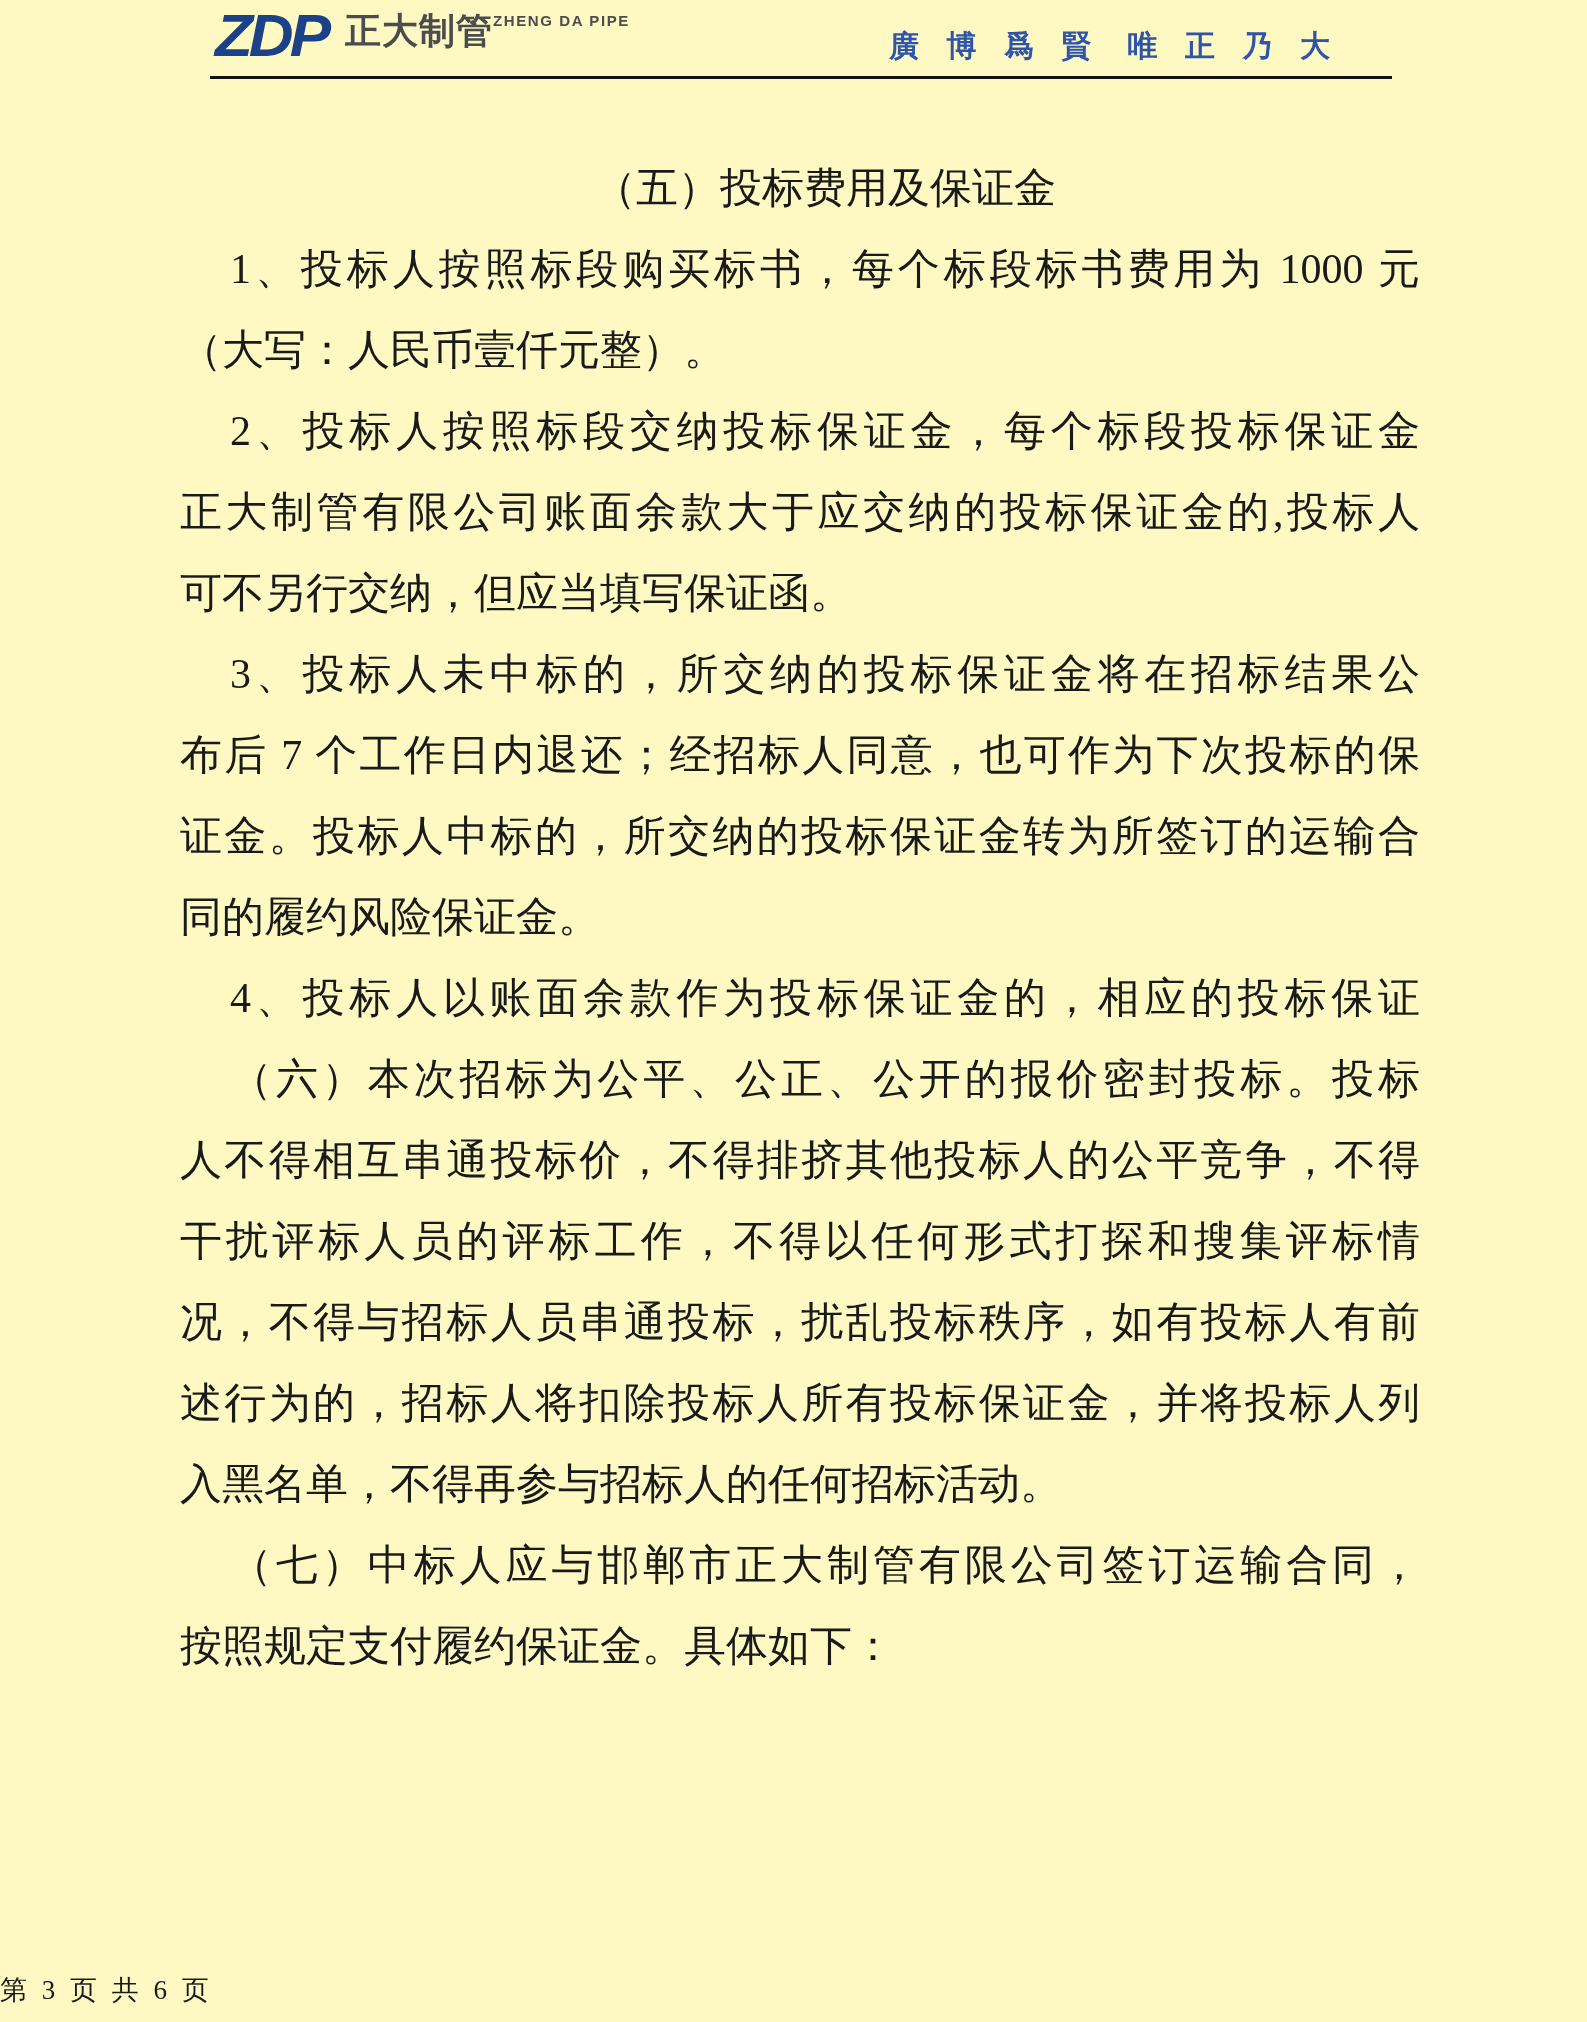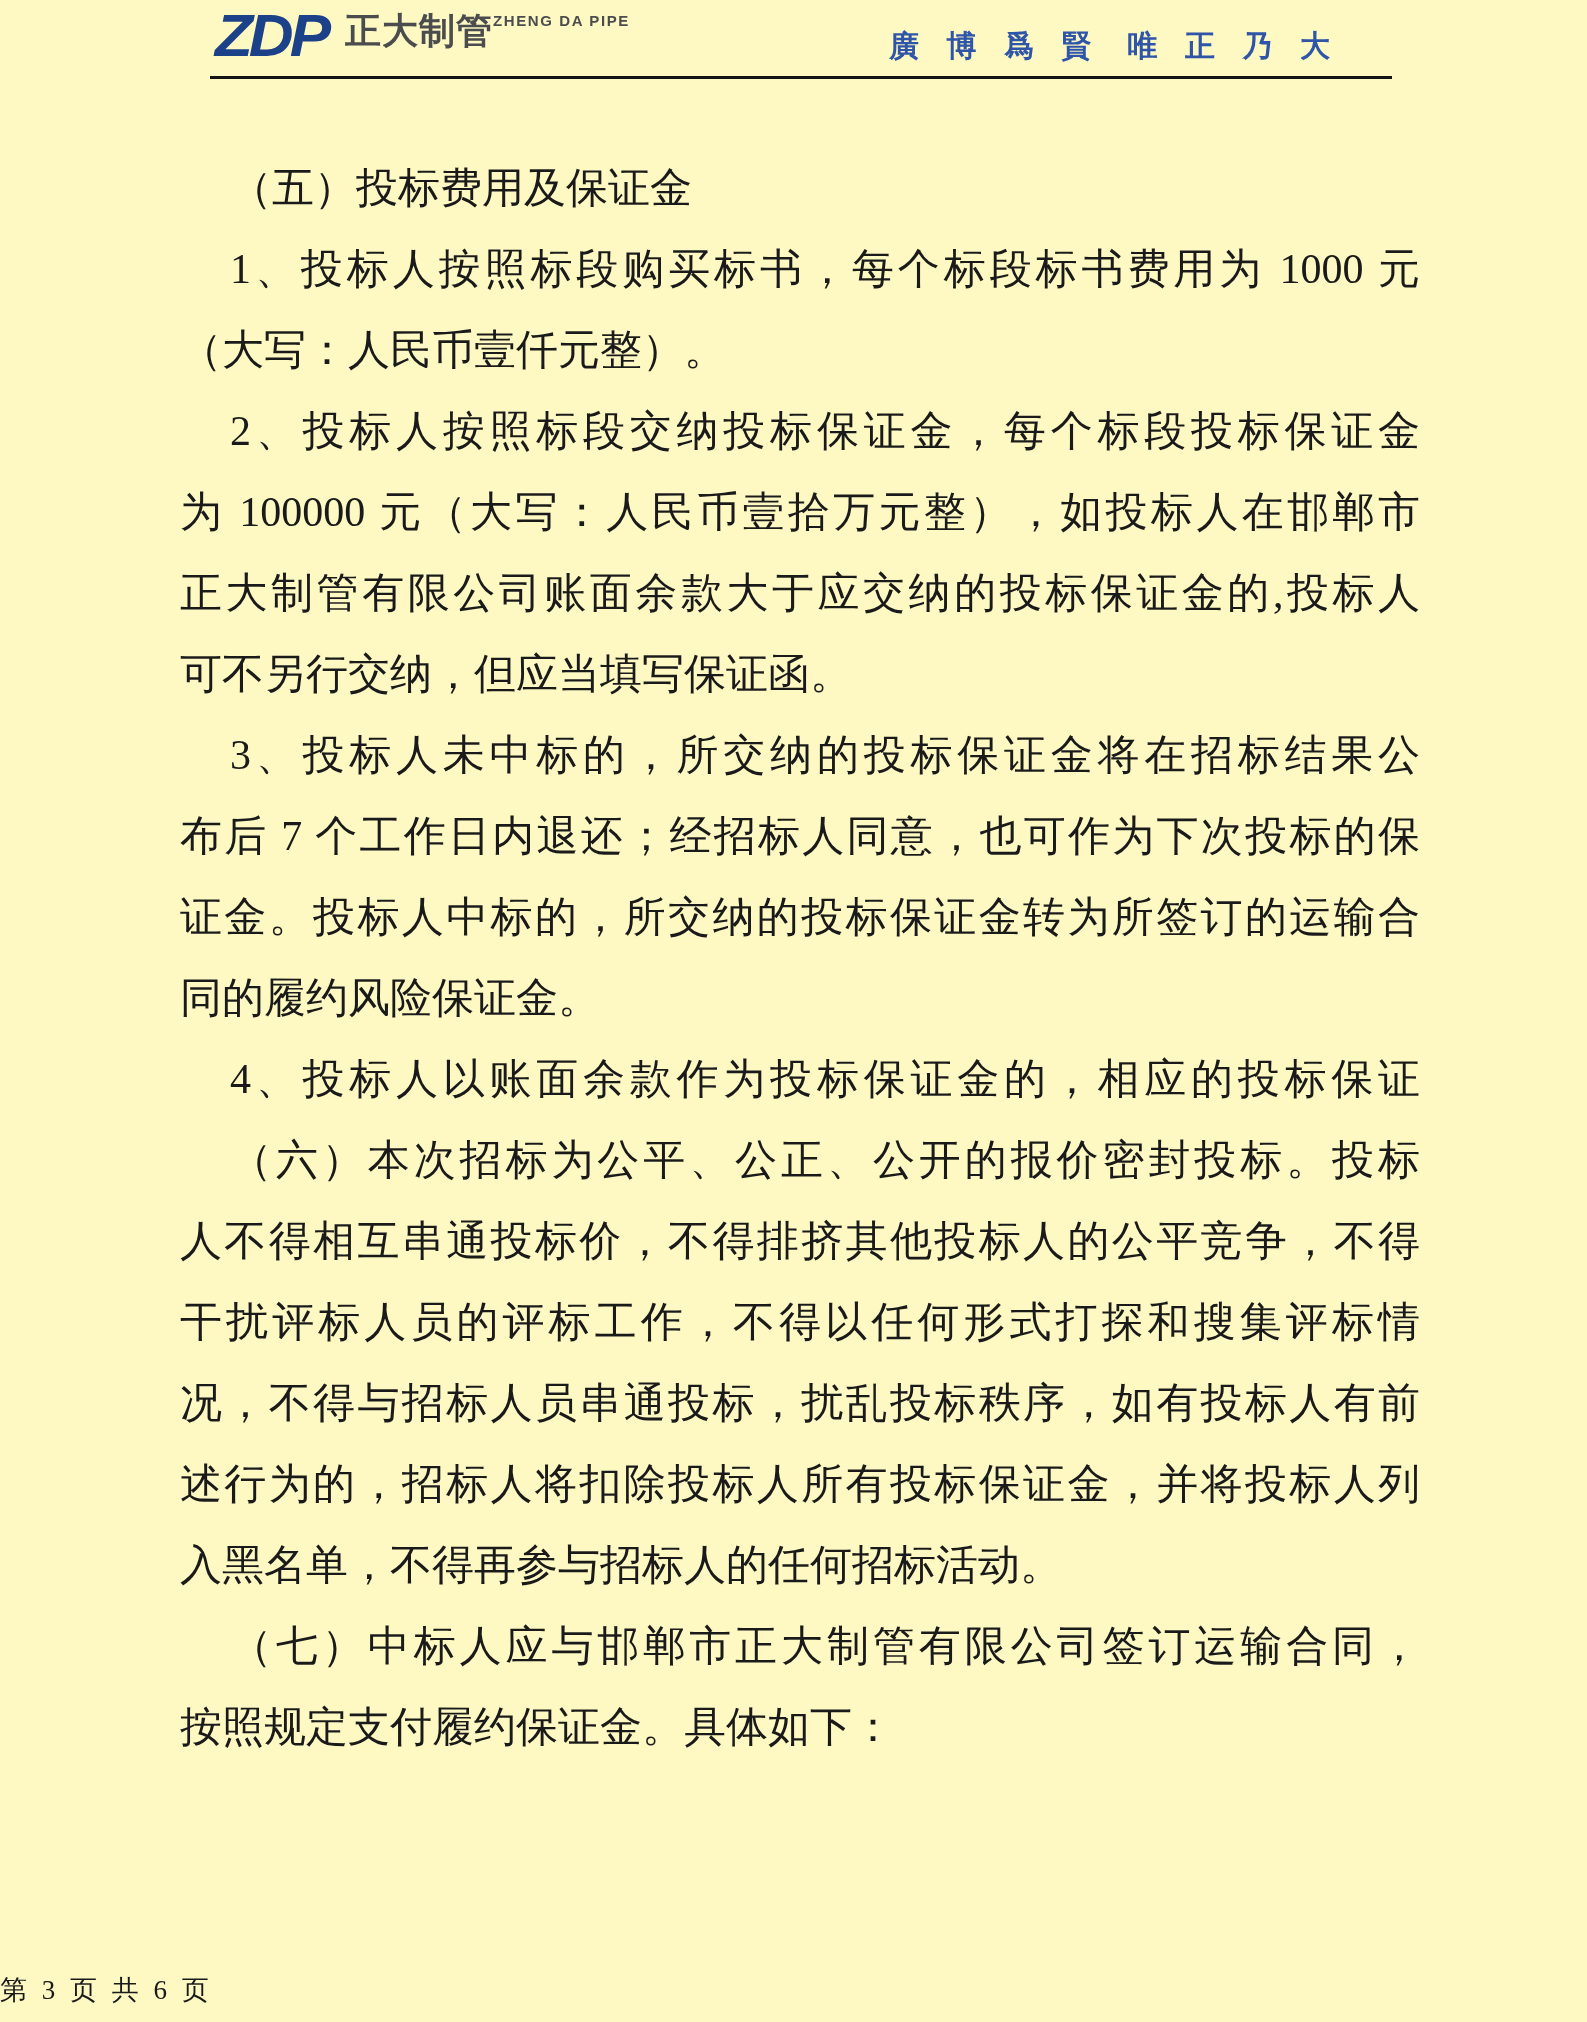--- a/index.html
+++ b/index.html
@@ -64,21 +64,21 @@
   .line {
     height: 81px; line-height: 81px;
     white-space: nowrap;
     text-align: left;
   }
   .line.justify {
     white-space: normal;
     text-align: justify;
     text-align-last: justify;
   }
-  .line.indent { text-indent: 50px; }
+  .line.indent { text-indent: 50px; text-align: center; }
 
   
   .footer {
     position: absolute; top: 1972px; left: 0;
     width: 100%; text-align: left;
     font-size: 27px; letter-spacing: 4px;
     color: var(--text_black, #1a1a1a);
   }
 </style>
 </head>
@@ -98,21 +98,20 @@
       <span>廣 博 爲 賢</span><span class="slogan-gap"></span><span>唯 正 乃 大</span>
     </div>
     <div class="header-rule"></div>
   </header>
 
   <main class="doc-body">
       <div class="line indent">（五）投标费用及保证金</div>
       <div class="line indent justify">1、投标人按照标段购买标书，每个标段标书费用为 1000 元</div>
       <div class="line">（大写：人民币壹仟元整）。</div>
       <div class="line indent justify">2、投标人按照标段交纳投标保证金，每个标段投标保证金</div>
-      <div class="line justify">为 100000 元（大写：人民币壹拾万元整），如投标人在邯郸市</div>
       <div class="line justify">正大制管有限公司账面余款大于应交纳的投标保证金的,投标人</div>
       <div class="line">可不另行交纳，但应当填写保证函。</div>
       <div class="line indent justify">3、投标人未中标的，所交纳的投标保证金将在招标结果公</div>
       <div class="line justify">布后 7 个工作日内退还；经招标人同意，也可作为下次投标的保</div>
       <div class="line justify">证金。投标人中标的，所交纳的投标保证金转为所签订的运输合</div>
       <div class="line">同的履约风险保证金。</div>
       <div class="line indent justify">4、投标人以账面余款作为投标保证金的，相应的投标保证</div>
       <div class="line indent justify">（六）本次招标为公平、公正、公开的报价密封投标。投标</div>
       <div class="line justify">人不得相互串通投标价，不得排挤其他投标人的公平竞争，不得</div>
       <div class="line justify">干扰评标人员的评标工作，不得以任何形式打探和搜集评标情</div>

